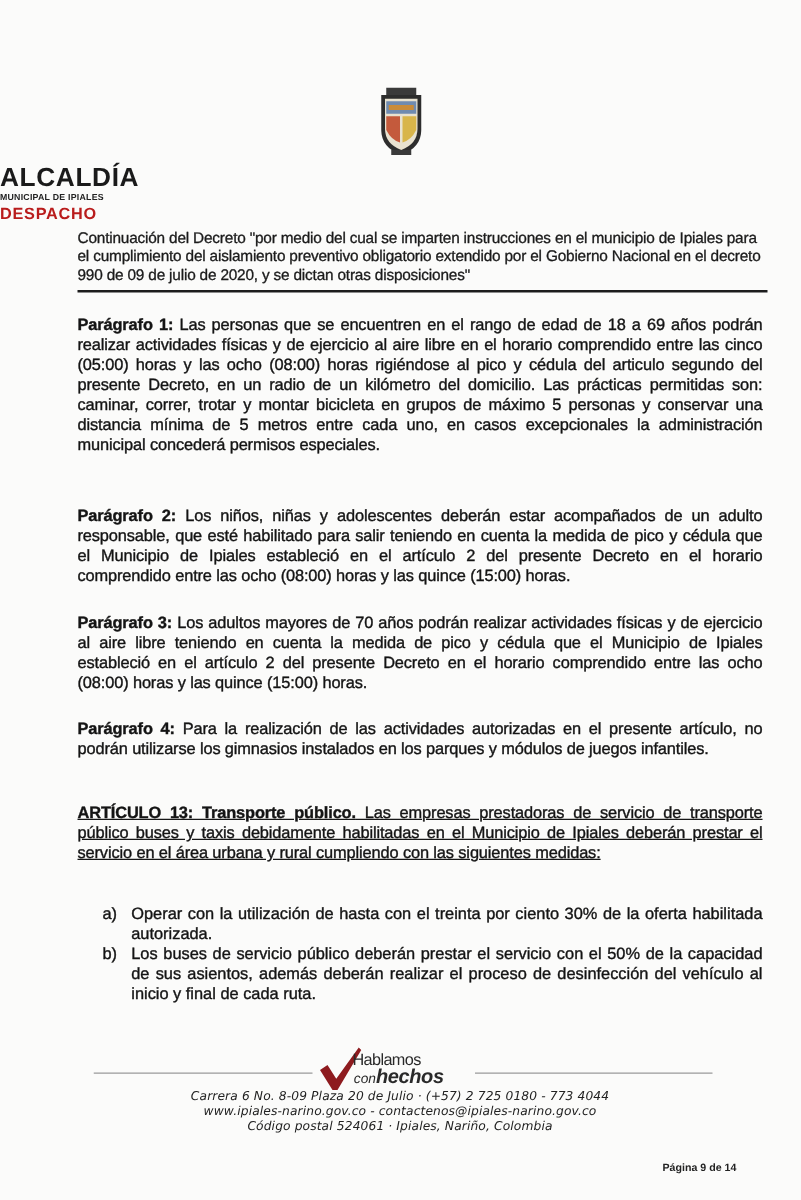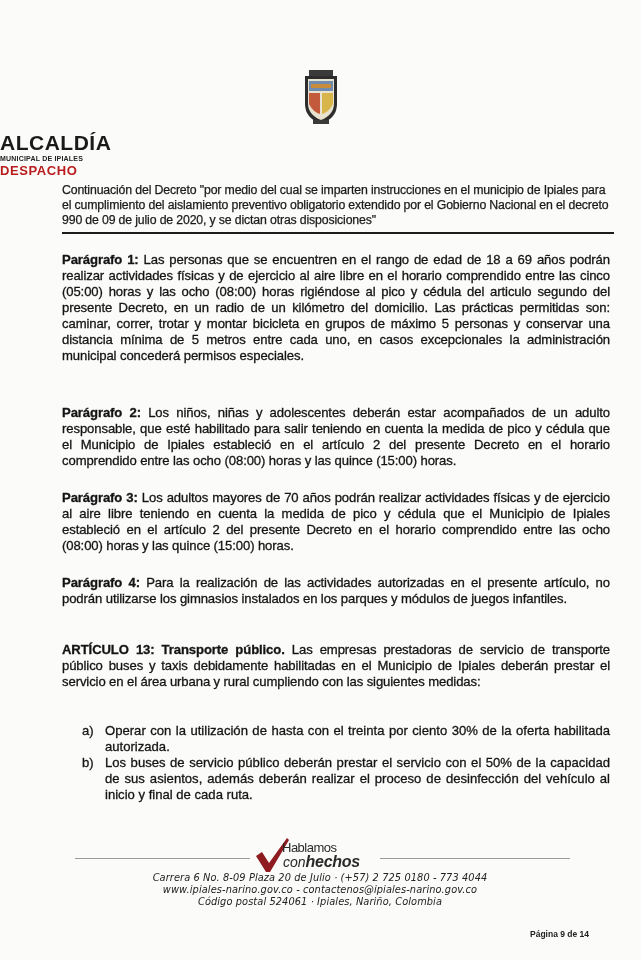--- a/index.html
+++ b/index.html
@@ -36,38 +36,38 @@
     position: absolute; left: 62px; width: 548px;
     font-size: 13.1px; line-height: 16px; text-align: justify;
     letter-spacing: -0.1px;
     -webkit-text-stroke: 0.3px #161616;
   }
   .body-text b { font-weight: bold; }
   .p1 { top: 252px; }
   .p2 { top: 389px; margin-top: 16px; }
   .p3 { top: 490px; }
   .p4 { top: 575px; }
-  .art { top: 642px; }
+  .art { top: 642px; text-decoration: underline; }
 
   .list { position: absolute; left: 82px; width: 528px; top: 723px; font-size: 13.1px; line-height: 16px;
     -webkit-text-stroke: 0.3px #161616; }
   .li { display: flex; margin-bottom: 0px; }
   .li .mark { width: 23px; flex: none; }
   .li .txt { flex: 1; text-align: justify; }
 
   
   .footer-line { position: absolute; top: 858px; height: 1px; background: #9a9a9a; }
   .fl-left { left: 75px; width: 175px; }
   .fl-right { left: 380px; width: 190px; }
   .slogan { position: absolute; left: 250px; top: 834px; width: 130px; height: 40px; }
   .check { position: absolute; left: 4px; top: 2px; width: 36px; height: 38px; }
   .hablamos { position: absolute; left: 32px; top: 6px; font-size: 13px; color: #2a2a2a; letter-spacing: -0.5px;
     font-family: "Liberation Sans", sans-serif; }
   .conhechos { position: absolute; left: 33px; top: 19px; color: #2a2a2a; white-space: nowrap; }
-  .conhechos .con { font-size: 14px; font-style: italic; text-align: center; }
+  .conhechos .con { font-size: 11px; font-style: italic; text-align: center; }
   .conhechos .hechos { font-size: 16px; font-weight: bold; font-style: italic; letter-spacing: -0.3px; }
 
   .address {
     position: absolute; left: 100px; top: 872px; width: 440px; text-align: center;
     font-size: 9.8px; line-height: 12px; font-style: italic; color: #222;
     font-family: "DejaVu Sans", sans-serif; letter-spacing: 0.1px;
   }
   .pagenum {
     position: absolute; left: 530px; top: 929px; font-size: 8.5px; font-weight: bold; color: #222;
   }

